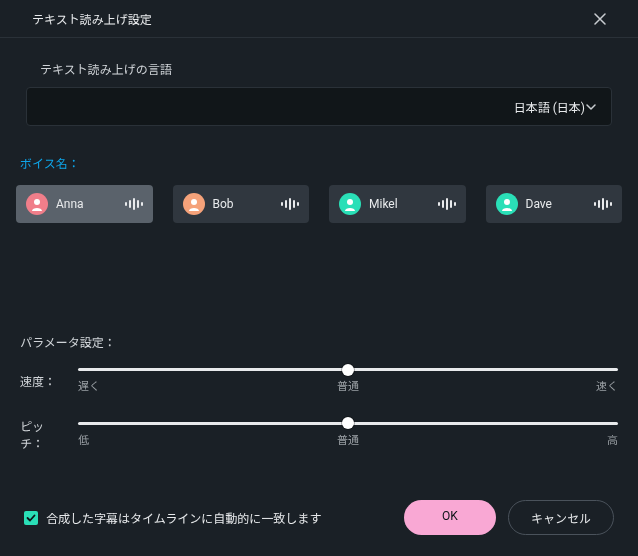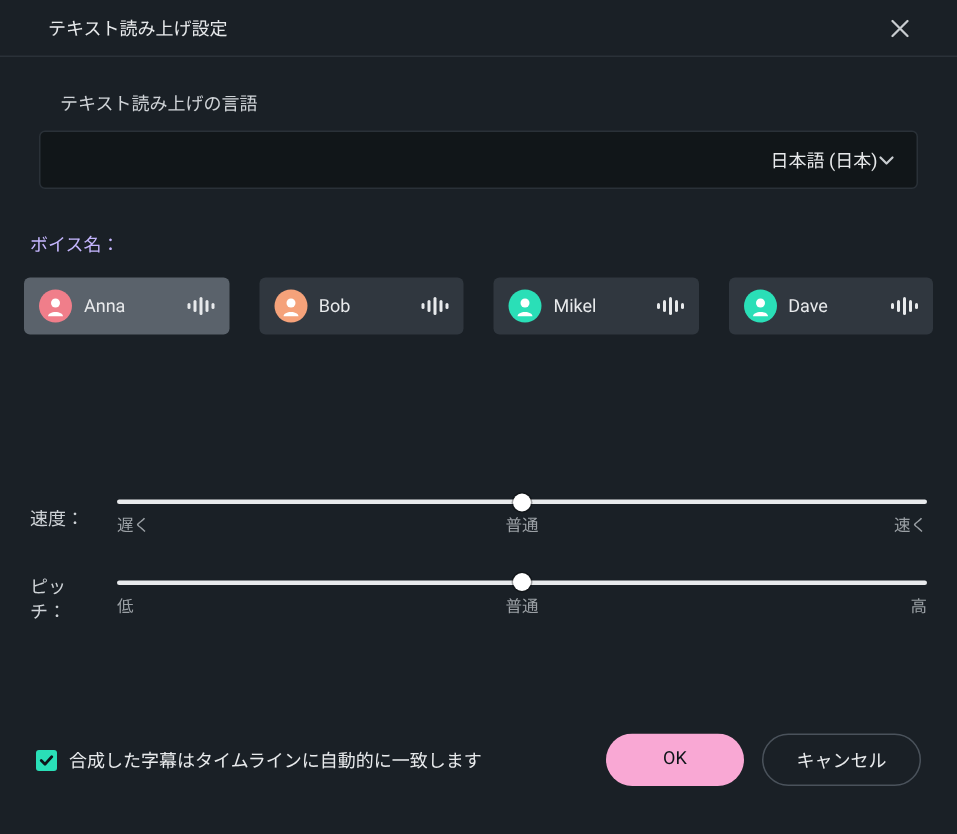--- a/index.html
+++ b/index.html
@@ -38,21 +38,21 @@
     color: #e8eaec;
     display: flex;
     align-items: center;
     justify-content: flex-end;
     cursor: pointer;
   }
   .chev { color: #c8ccd0; }
   .chev svg { display:block; }
 
   .voices { margin: 28px 16px 0 16px; }
-  .voices-label { margin: 0 0 14px 4px; color: #c4b5fd; }
+  .voices-label { margin: 0 0 14px 4px; color: #0ea5e9; }
   .voice-row { display: flex; gap: 20px; }
   .voice {
     flex: 1 1 0;
     min-width: 0;
     background: #30373f;
     border-radius: 4px;
     padding: 8px 10px;
     display: flex;
     align-items: center;
     justify-content: space-between;
@@ -92,21 +92,21 @@
     left: 50%;
     cursor: pointer;
   }
   .ticks {
     display: flex; justify-content: space-between;
     font-size: 11px; color: #9ba0a5; margin-top: 6px;
   }
 
   .footer {
     position: absolute;
-    left: 0; right: 0; bottom: 12px;
+    left: 0; right: 0; bottom: 1px;
     padding: 16px 24px 20px 24px;
     display: flex;
     align-items: center;
     justify-content: space-between;
     background: #1a2026;
   }
   .chk-row { display: flex; align-items: center; gap: 8px; }
   .chk {
     width: 14px; height: 14px; border-radius: 2px;
     background: #2adfb7;
@@ -229,20 +229,21 @@
           <span></span>
           <span></span>
           <span></span>
         </span>
     </div>
 
   </div>
 </div>
 
 <div class="params">
+  <div class="params-label">パラメータ設定：</div>
 
   <div class="slider-row">
     <div class="slider-label">速度：</div>
     <div class="slider-body">
       <div class="track">
         <div class="thumb" style="left:50%"></div>
       </div>
       <div class="ticks">
         <span>遅く</span>
         <span>普通</span>

